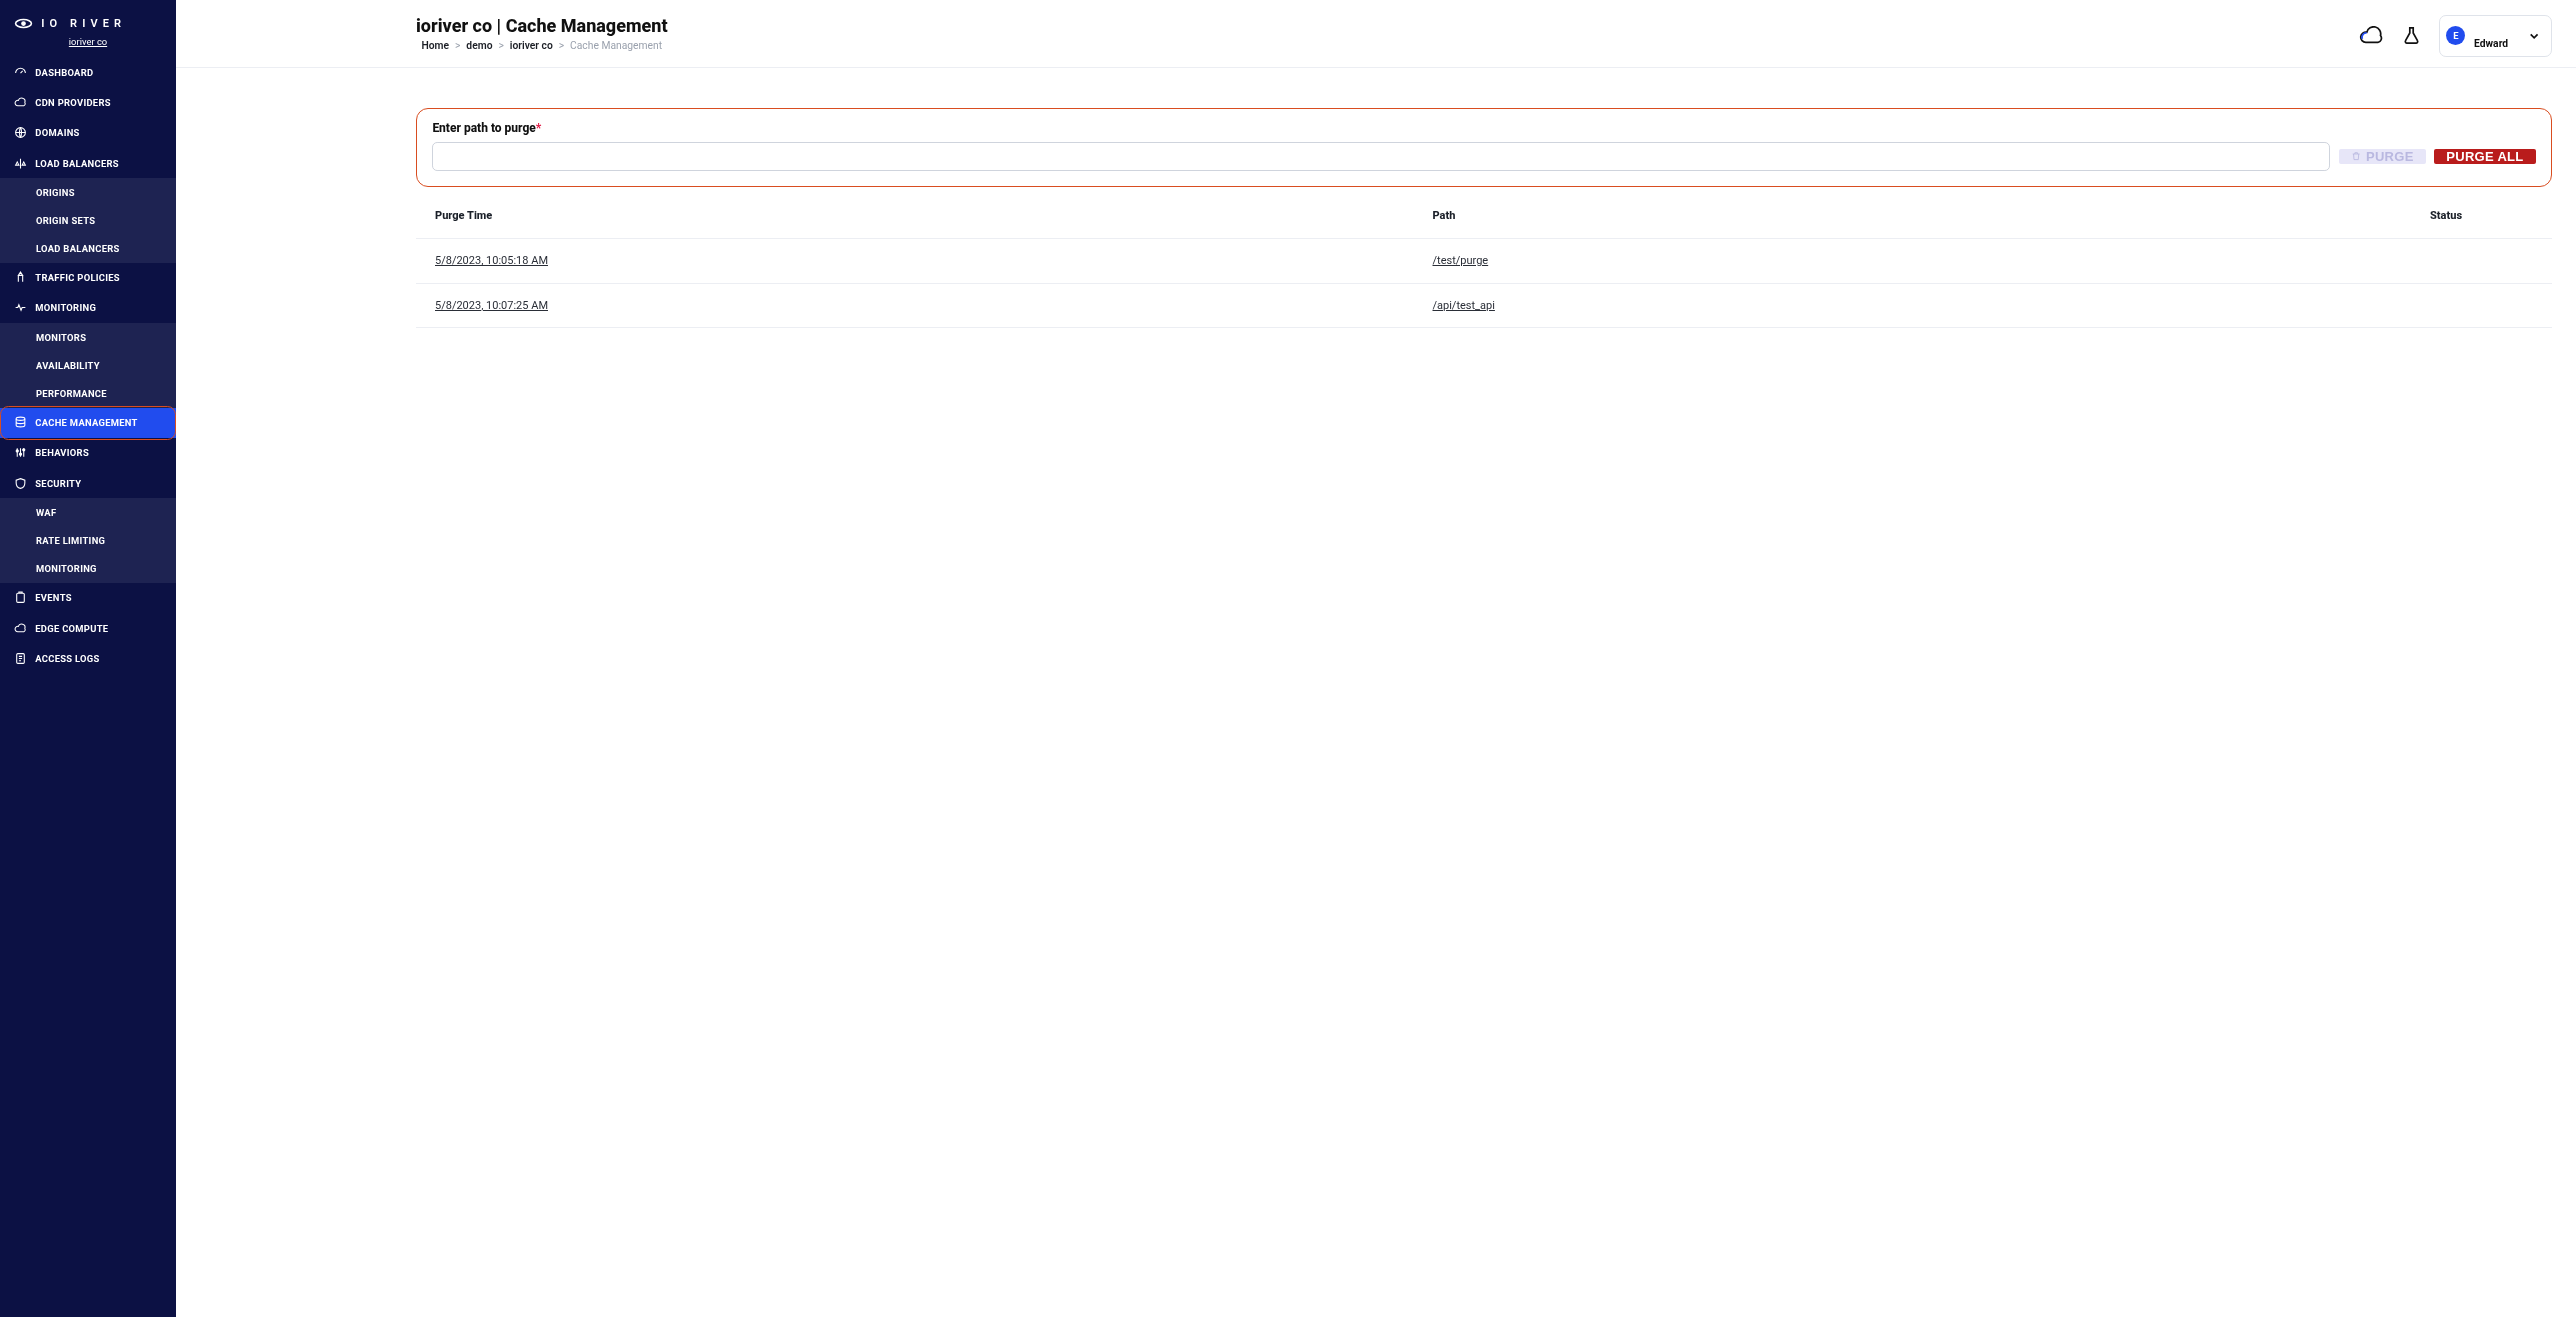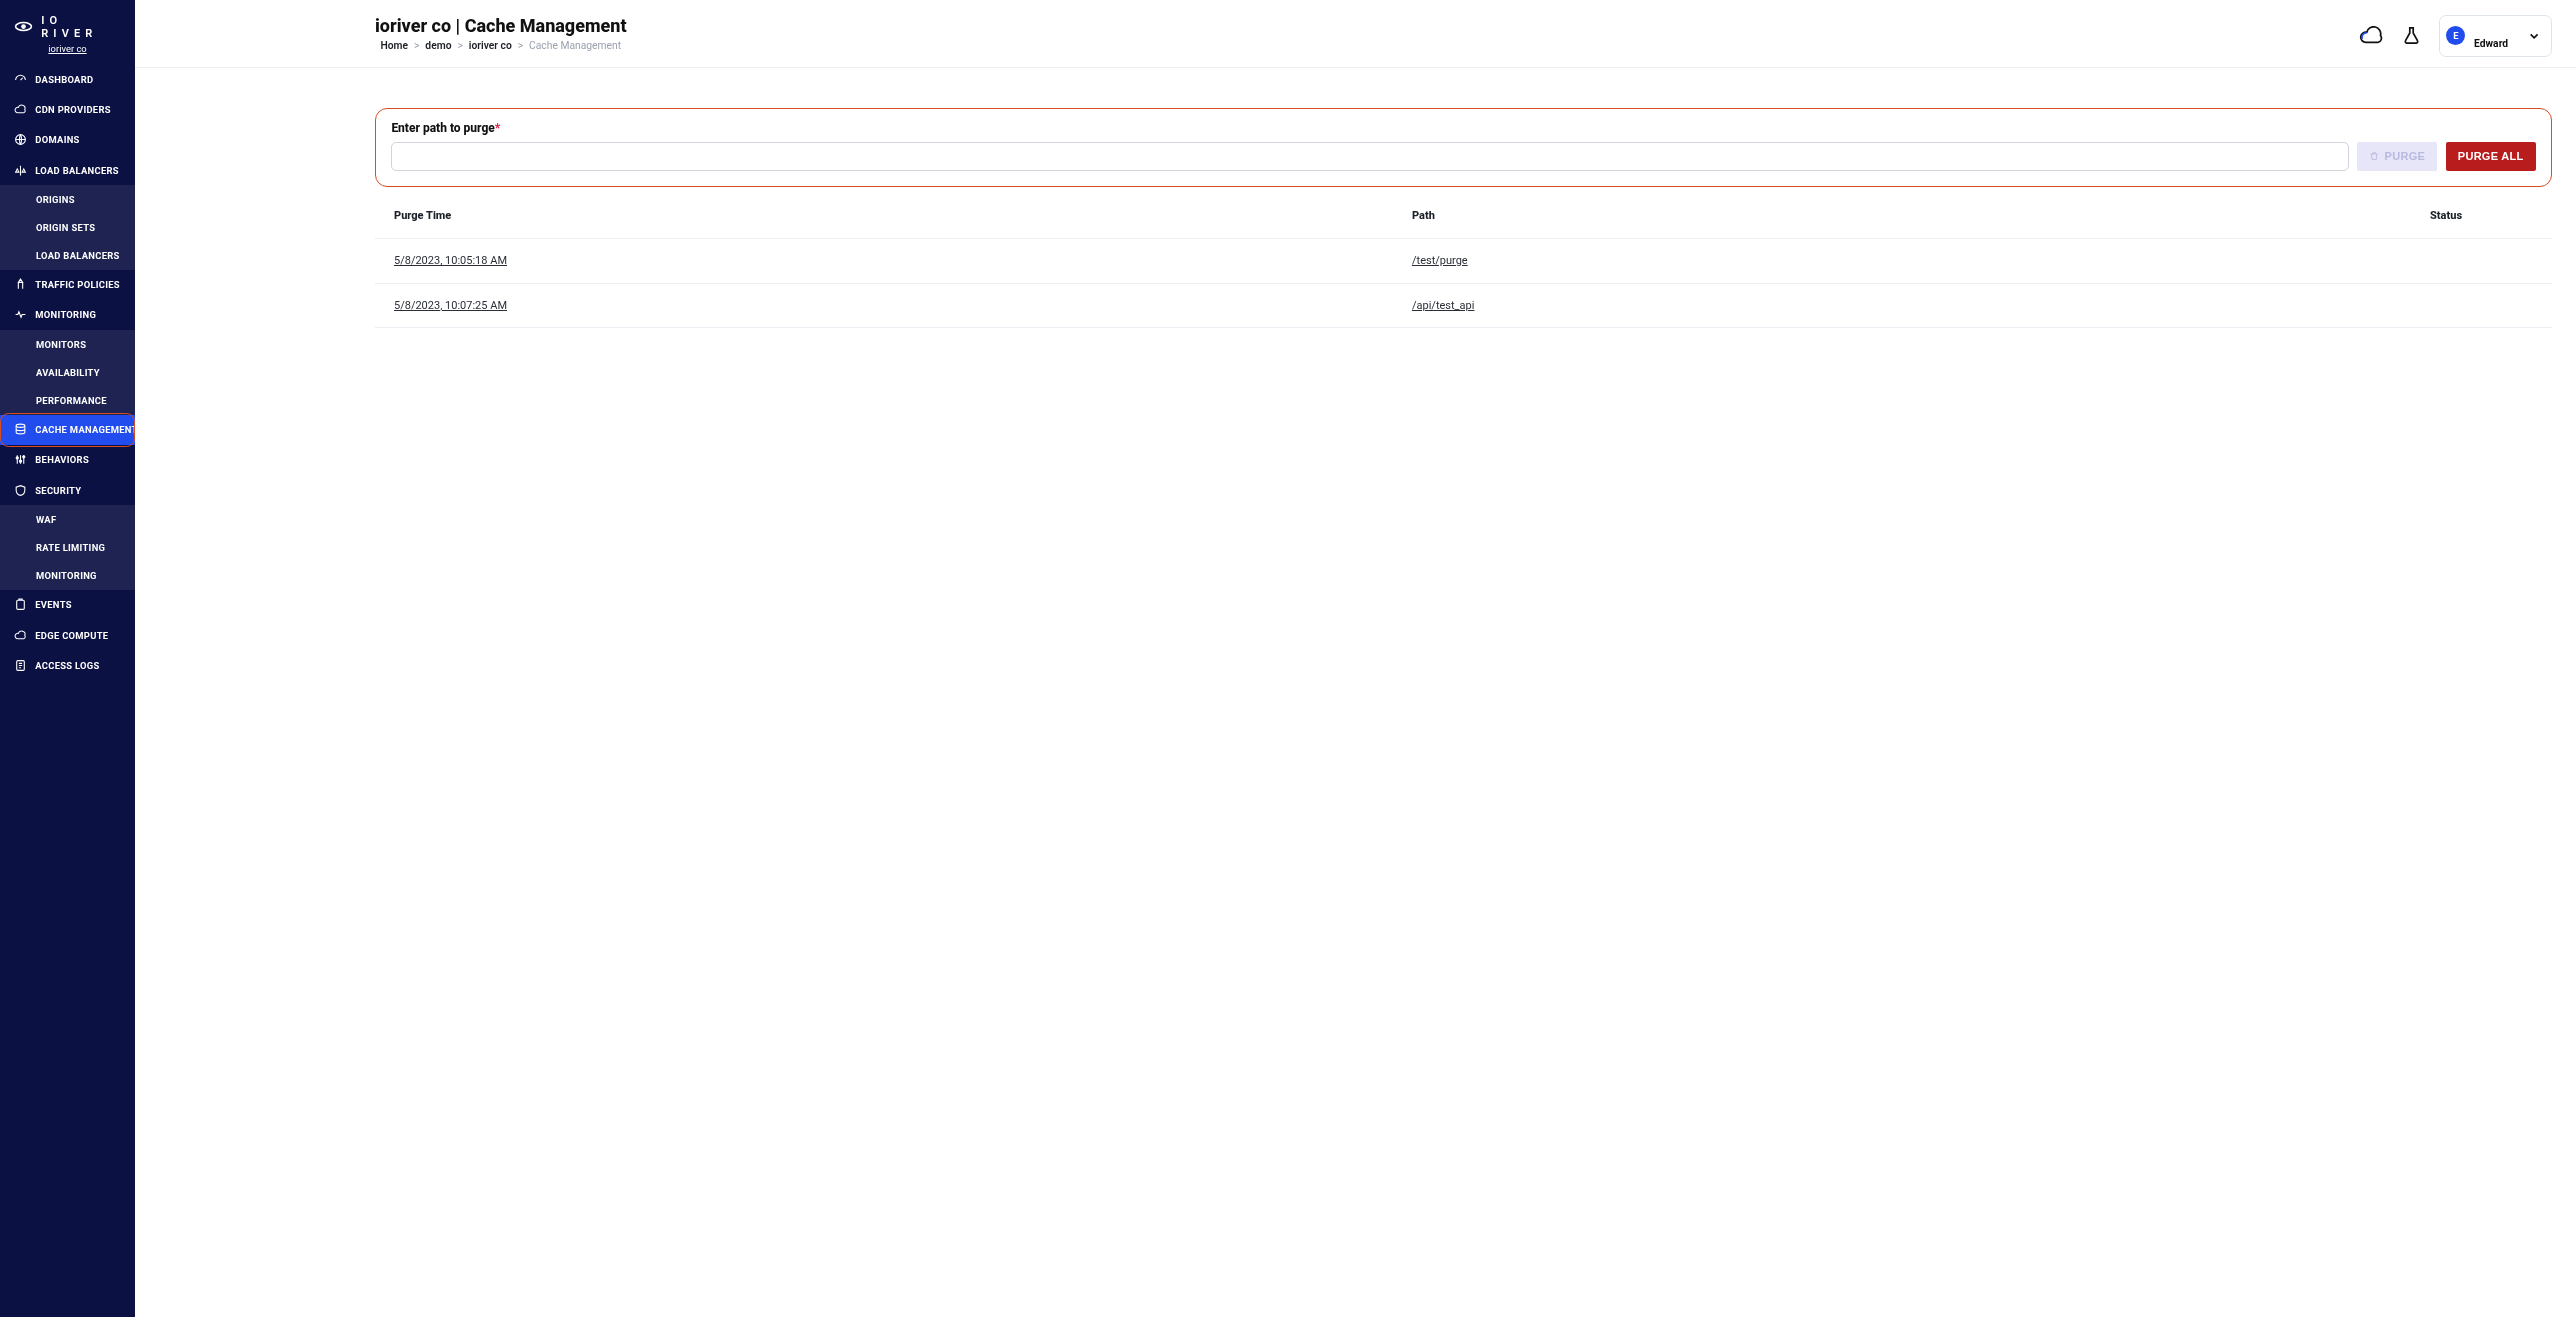--- a/index.html
+++ b/index.html
@@ -1,21 +1,21 @@
 <!DOCTYPE html>
 <html style="font-size:13.7px"><head>
 <meta charset="utf-8">
 <style>
   * { box-sizing: border-box; margin: 0; padding: 0; }
   html, body { height: 100%; font-family: -apple-system, BlinkMacSystemFont, "Segoe UI", Roboto, Arial, sans-serif; }
   body { display: flex; background: #fff; color: #111; overflow: hidden; }
 
   
   .sidebar {
-    width: 135px;
+    width: 176px;
     background: #0c1144;
     color: #fff;
     flex-shrink: 0;
     display: flex;
     flex-direction: column;
     font-weight: 700;
     font-size: 9.4px;
     letter-spacing: 0.3px;
   }
   .brand {
@@ -87,22 +87,22 @@
     padding: 12px 15.4px 15.4px 15.4px;
   }
   .field-label { font-size: 12px; font-weight: 800; margin-bottom: 6.9px; }
   .req { color: #e11d48; }
   .purge-row { display: flex; align-items: center; gap: 8.6px; }
   .purge-input {
     flex: 1; height: 29px; border: 0.9px solid #cfd4dd; border-radius: 5.1px;
     padding: 0 8.6px; font-size: 11px;
   }
   .btn {
-    height: 29px; border: none; border-radius: 2px; padding: 0 12px;
-    font-size: 11px; font-weight: 800; letter-spacing: 0.3px; cursor: pointer;
+    height: 15px; border: none; border-radius: 2px; padding: 0 12px;
+    font-size: 13px; font-weight: 800; letter-spacing: 0.3px; cursor: pointer;
     display: inline-flex; align-items: center; gap: 5.1px;
   }
   .btn-disabled { background: #e7e6f8; color: #b9b8e0; cursor: not-allowed; }
   .btn-primary  { background: #b91c1c; color: #fff; }
 
   
   .tbl { margin-top: 6.9px; }
   .tbl-head, .tbl-row {
     display: grid;
     grid-template-columns: 1fr 1fr 103px;

